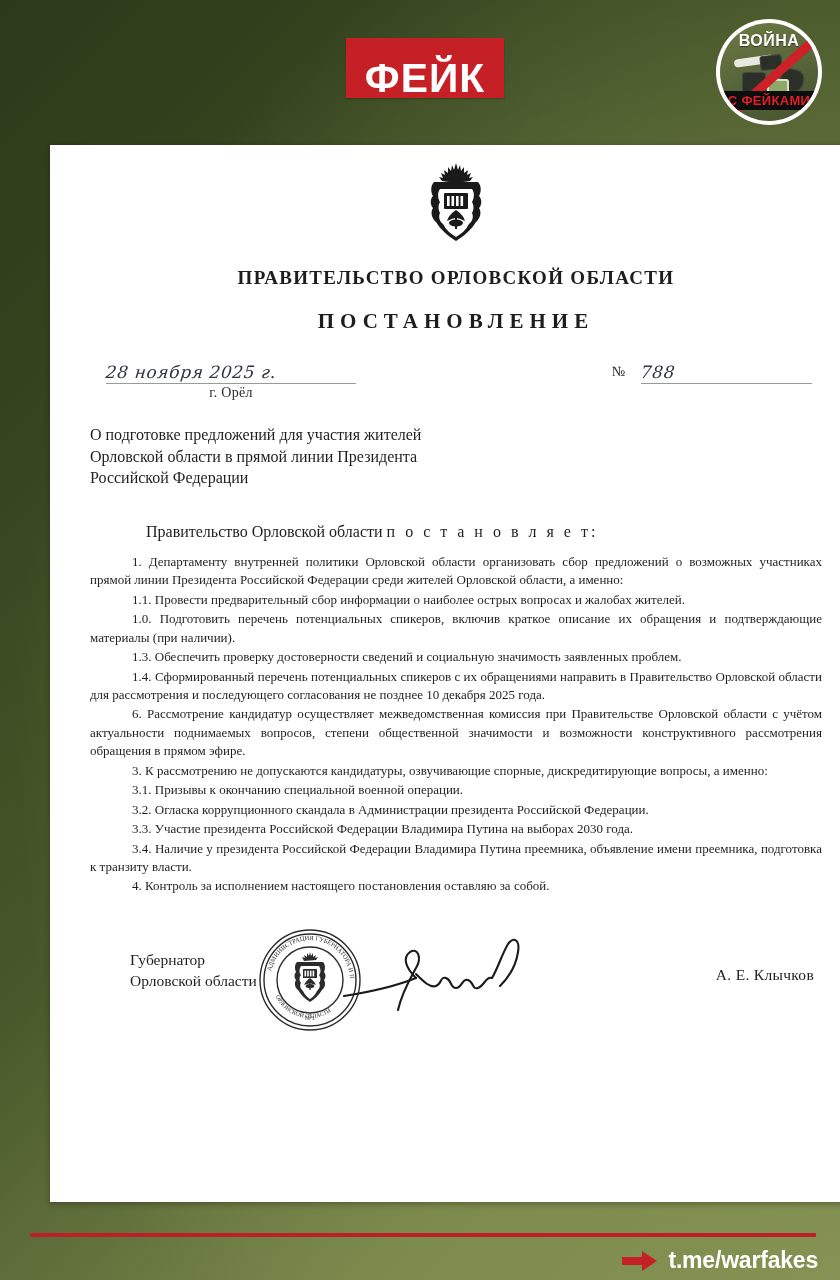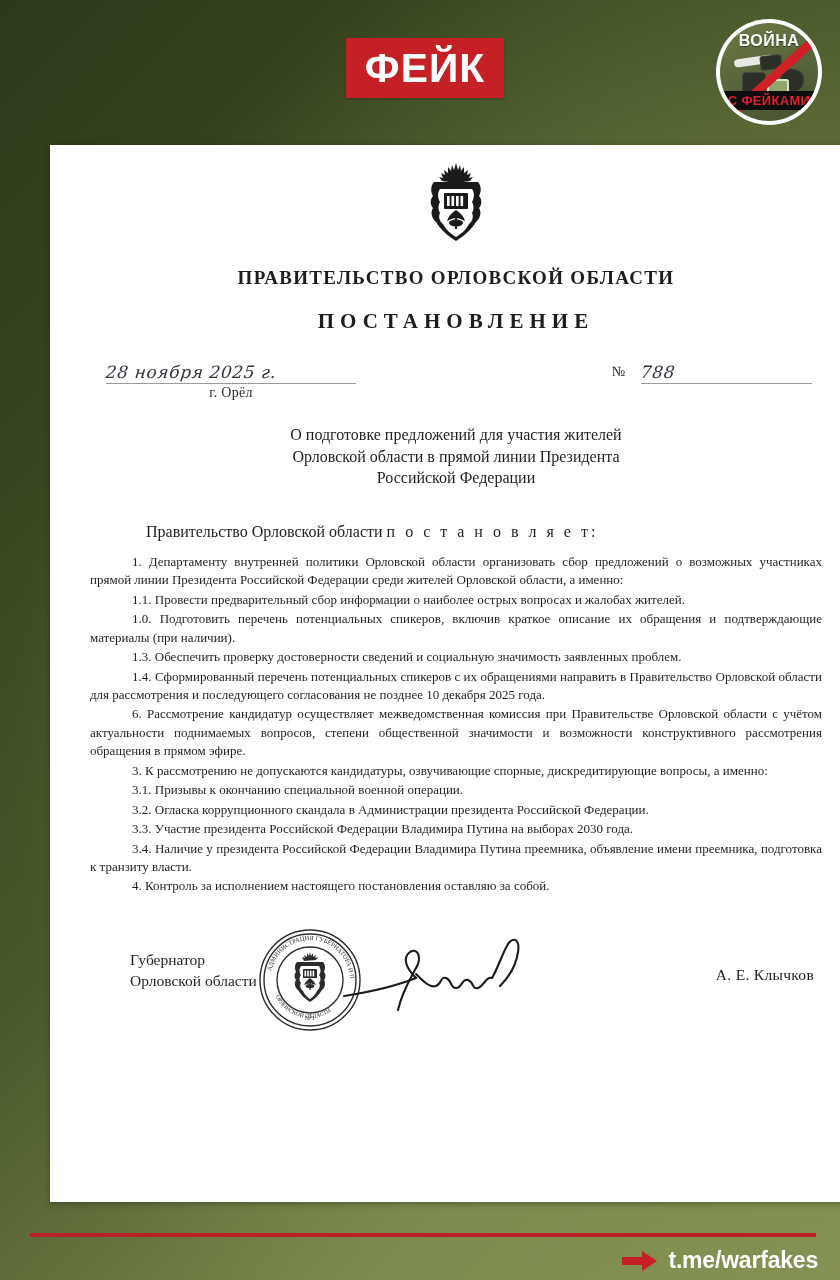--- a/index.html
+++ b/index.html
@@ -26,21 +26,21 @@
 
   
   .fake-badge {
     position: absolute;
     left: 346px;
     top: 38px;
     width: 158px;
     height: 60px;
     background: #c42026;
     display: flex;
-    align-items: center;
+    align-items: flex-end;
     justify-content: center;
     box-shadow: 0 1px 2px rgba(0,0,0,.25);
   }
   .fake-badge span {
     font-family: "Liberation Sans", sans-serif;
     font-weight: 700;
     font-size: 40px;
     letter-spacing: 1px;
     color: #ffffff;
     line-height: 1;
@@ -211,21 +211,21 @@
     font-size: 14px;
     color: #2a2a2a;
     margin-right: 16px;
     padding-top: 2px;
   }
   .num-field {
     flex: 1;
   }
 
   .subject {
-    text-align: center;
+    text-align: left;
     font-size: 16px;
     line-height: 1.35;
     color: #1f1f1f;
     margin: 8px 0 34px 0;
   }
 
   .lead {
     font-size: 16px;
     color: #1f1f1f;
     margin: 0 0 12px 0;

